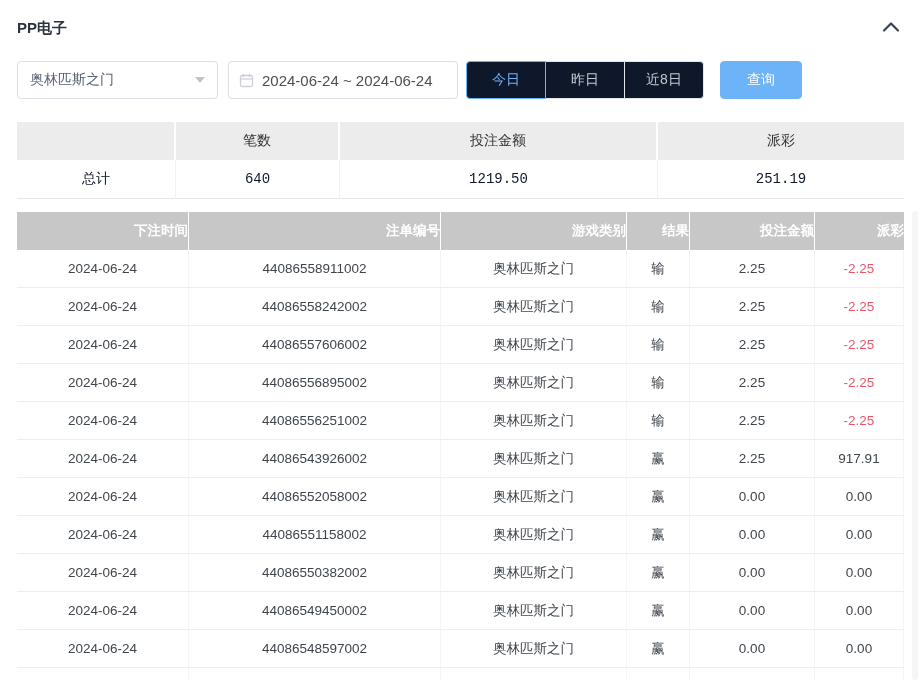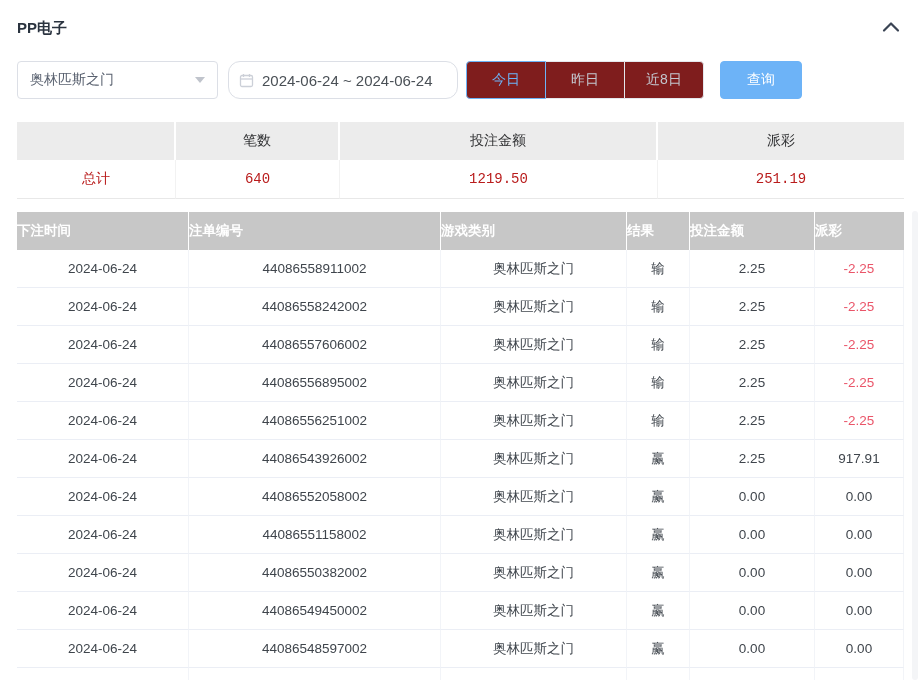--- a/index.html
+++ b/index.html
@@ -17,26 +17,26 @@
 
   
   .filter-bar{display:flex;align-items:center;margin-top:23px;height:38px;}
   .select-box{
     width:201px;height:38px;border:1px solid #dcdfe6;border-radius:4px;box-sizing:border-box;
     display:flex;align-items:center;justify-content:space-between;padding:0 12px;
     font-size:14px;color:#5a6270;background:#fff;cursor:pointer;
   }
   .caret-down{width:0;height:0;border-left:5px solid transparent;border-right:5px solid transparent;border-top:6px solid #c0c4cc;}
   .date-box{
-    margin-left:10px;width:230px;height:38px;border:1px solid #dcdfe6;border-radius:12px;box-sizing:border-box;
+    margin-left:10px;width:230px;height:38px;border:1px solid #dcdfe6;border-radius:4px;box-sizing:border-box;
     display:flex;align-items:center;gap:8px;padding:0 10px;font-size:15px;color:#4a5056;background:#fff;cursor:pointer;
   }
   .btn-group{margin-left:8px;display:flex;}
   .btn-group button{
-    width:80px;height:38px;background:#7f1d1d;border:1px solid #e4e7ed;box-sizing:border-box;
+    width:80px;height:38px;background:#0f172a;border:1px solid #e4e7ed;box-sizing:border-box;
     font-size:14px;color:#c3c7cf;cursor:pointer;padding:0;
     font-family:"Liberation Sans","DejaVu Sans",sans-serif;
   }
   .btn-group button:first-child{border-radius:4px 0 0 4px;}
   .btn-group button:last-child{border-radius:0 4px 4px 0;}
   .btn-group button + button{margin-left:-1px;}
   .btn-group button.active{border-color:#6db3f7;color:#6db3f7;position:relative;z-index:2;}
   .query-btn{
     margin-left:16px;width:82px;height:38px;background:#6db3f7;border:1px solid #6db3f7;border-radius:4px;
     color:#fff;font-size:14px;cursor:pointer;font-family:"Liberation Sans","DejaVu Sans",sans-serif;
@@ -44,31 +44,31 @@
 
   
   .summary-table{margin-top:23px;width:887px;font-size:14px;}
   .summary-head,.summary-body{display:grid;grid-template-columns:159px 164px 318px 246px;font-family:Liberation Mono, monospace;}
   .summary-head .cell{
     background:#ececec;height:38px;line-height:38px;text-align:center;color:#303133;
     border-right:2px solid #fff;box-sizing:border-box;
   }
   .summary-head .cell:last-child{border-right:none;}
   .summary-body .cell{
-    height:39px;line-height:39px;text-align:center;color:#b91c1c;background:#fff;
+    height:39px;line-height:39px;text-align:center;color:#0f172a;background:#fff;
     border-bottom:1px solid #e8e8e8;border-right:1px solid #f2f2f2;box-sizing:border-box;
   }
   .summary-body .cell:last-child{border-right:none;}
 
   
   .detail-table{margin-top:13px;width:894px;}
   .detail-head,.detail-row{display:grid;grid-template-columns:172px 252px 186px 63px 125px 89px;width:887px;}
   .detail-head .cell{
     background:#c7c7c7;color:#fff;font-weight:700;font-size:13.5px;height:38px;line-height:38px;
-    text-align:left;border-right:1px solid #fff;box-sizing:border-box;overflow:hidden;
+    text-align:right;border-right:1px solid #fff;box-sizing:border-box;overflow:hidden;
   }
   .detail-head .cell:last-child{border-right:none;}
   .detail-row .cell{
     background:#fff;height:38px;line-height:37px;text-align:center;font-size:13.5px;color:#3f454c;
     border-bottom:1px solid #ebeef5;border-right:1px solid #f2f4f8;box-sizing:border-box;overflow:hidden;
   }
   .detail-row .cell.neg{color:#ea5569;}
 
   
   .scroll-strip{position:absolute;left:912px;top:211px;width:6px;height:469px;background:#f4f5f7;border-radius:3px;}

